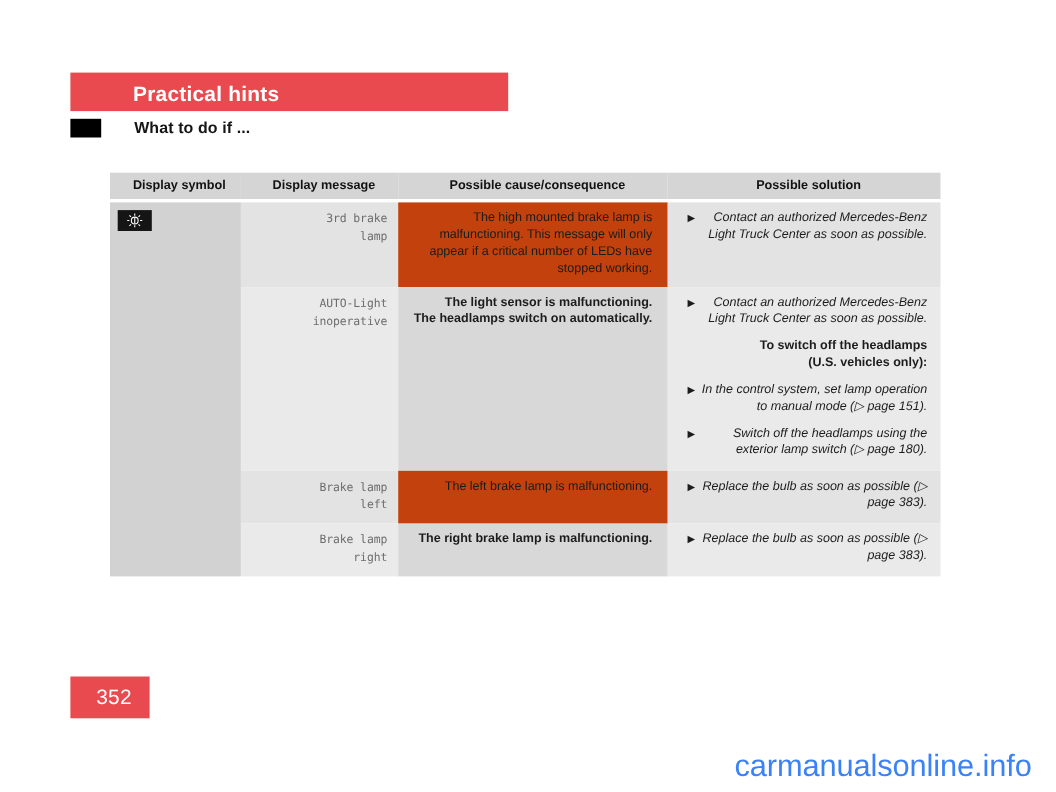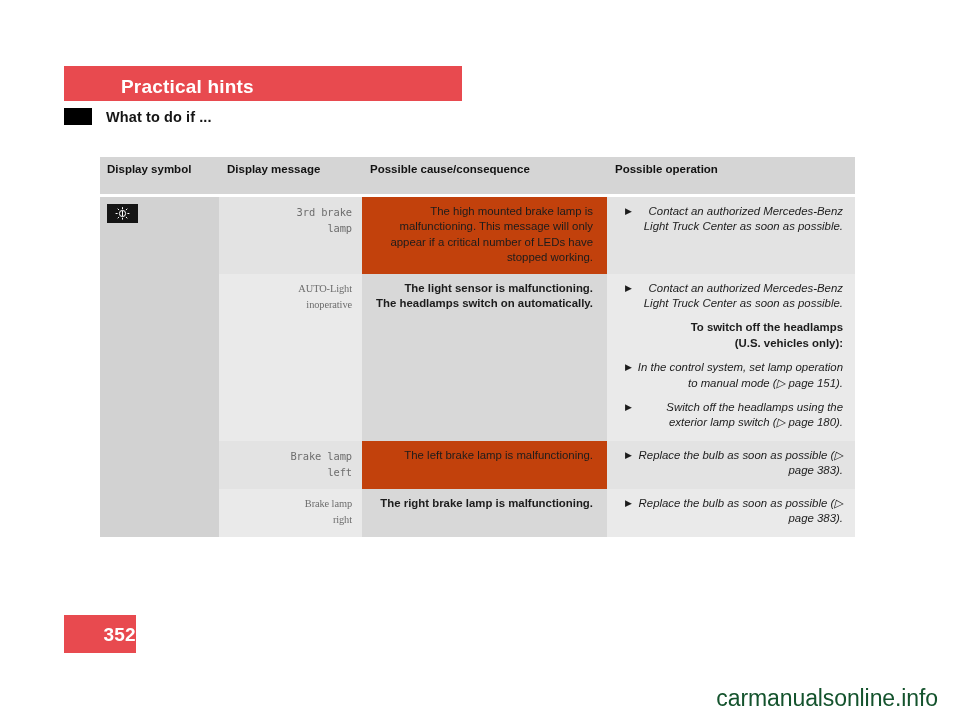--- a/index.html
+++ b/index.html
@@ -37,21 +37,21 @@
   #section-marker {
     position: absolute;
     left: 64px;
     top: 108px;
     width: 28px;
     height: 17px;
     background: #000000;
   }
   #section-title {
     position: absolute;
-    left: 106px;
+    left: 122px;
     top: 109px;
     font-size: 14.5px;
     font-weight: bold;
     color: #151515;
     letter-spacing: 0.1px;
   }
 
   
   #hints-table {
     position: absolute;
@@ -71,22 +71,22 @@
   .col-message { width: 143px; }
   .col-cause   { width: 245px; }
   .col-solution{ width: 248px; }
 
   
   .hdr-cell {
     background: #d5d5d5;
     font-size: 11.5px;
     font-weight: bold;
     color: #121212;
-    text-align: left;
-    height: 37px;
+    text-align: center;
+    height: 24px;
     line-height: 24px;
     padding: 0 0 0 8px !important;
     white-space: nowrap;
   }
   .hdr-cell.sym { padding-left: 7px !important; }
   .hdr-spacer { height: 3px; background: #ffffff; }
 
   
   .cell {
     font-size: 11.4px;
@@ -100,21 +100,21 @@
     padding: 7px 8px 8px 7px !important;
   }
   .cell-message {
     font-family: "DejaVu Sans Mono", "Liberation Mono", monospace;
     font-size: 10.4px;
     line-height: 16px;
     color: #6d6d6d;
     letter-spacing: -0.1px;
   }
   .shade-a .cell-message { background: #e3e3e3; }
-  .shade-b .cell-message { background: #eaeaea; font-family: Liberation Serif, serif; }
+  .shade-b .cell-message { background: #eaeaea; }
   .shade-a .cell-cause   { background: #c2410c; }
   .shade-b .cell-cause   { background: #d8d8d8; font-weight: bold; }
   .shade-a .cell-solution{ background: #e3e3e3; }
   .shade-b .cell-solution{ background: #eaeaea; }
 
   .cell-cause   { padding-right: 14px !important; }
   .cell-solution{ padding-left: 8px !important; padding-right: 12px !important; }
 
   
   .symbol-box {
@@ -152,33 +152,33 @@
   #page-number-block {
     position: absolute;
     left: 64px;
     top: 615px;
     width: 72px;
     height: 38px;
     background: #e84a4f;
   }
   #page-number {
     position: absolute;
-    right: 0;
+    right: 16px;
     bottom: 7px;
     font-size: 19px;
-    font-weight: bold;
+    font-weight: normal;
     color: #ffffff;
     letter-spacing: 0.3px;
   }
   #watermark {
     position: absolute;
     right: 22px;
     bottom: 8px;
-    font-size: 23px;
-    color: #14532d;
+    font-size: 28px;
+    color: #3b82f6;
     letter-spacing: -0.1px;
   }
 </style>
 </head>
 <body>
 
 <div id="chapter-bar"></div>
 <div id="chapter-title">Practical hints</div>
 <div id="section-marker"></div>
 <div id="section-title">What to do if ...</div>
@@ -188,21 +188,21 @@
     <col class="col-symbol">
       <col class="col-message">
       <col class="col-cause">
       <col class="col-solution">
   </colgroup>
   <thead>
     <tr>
       <th class="hdr-cell sym">Display symbol</th>
       <th class="hdr-cell">Display message</th>
       <th class="hdr-cell">Possible cause/consequence</th>
-      <th class="hdr-cell">Possible operation</th>
+      <th class="hdr-cell">Possible solution</th>
     </tr>
     <tr>
       <td class="hdr-spacer" colspan="4"></td>
     </tr>
   </thead>
   <tbody>
 
     <tr class="shade-a">
       <td class="cell cell-symbol" rowspan="4">
         <div class="symbol-box">

